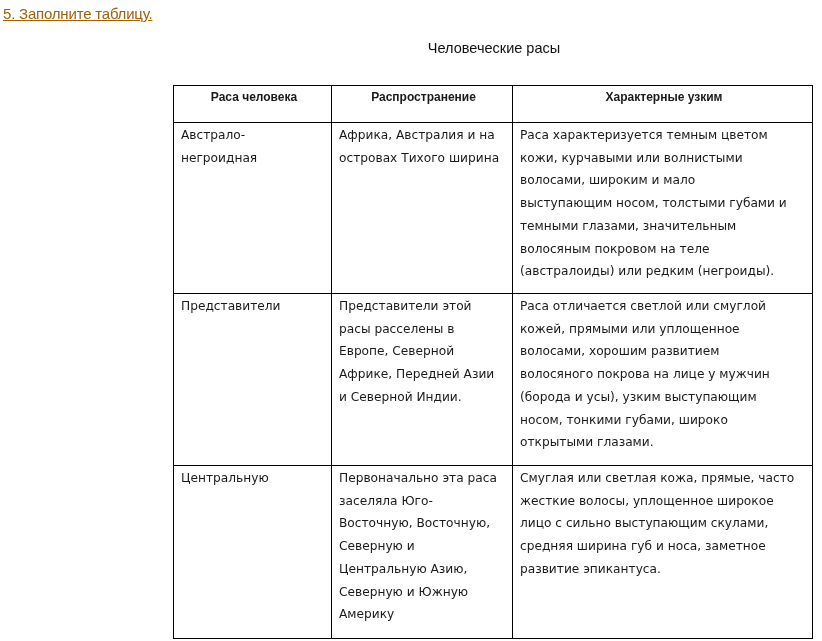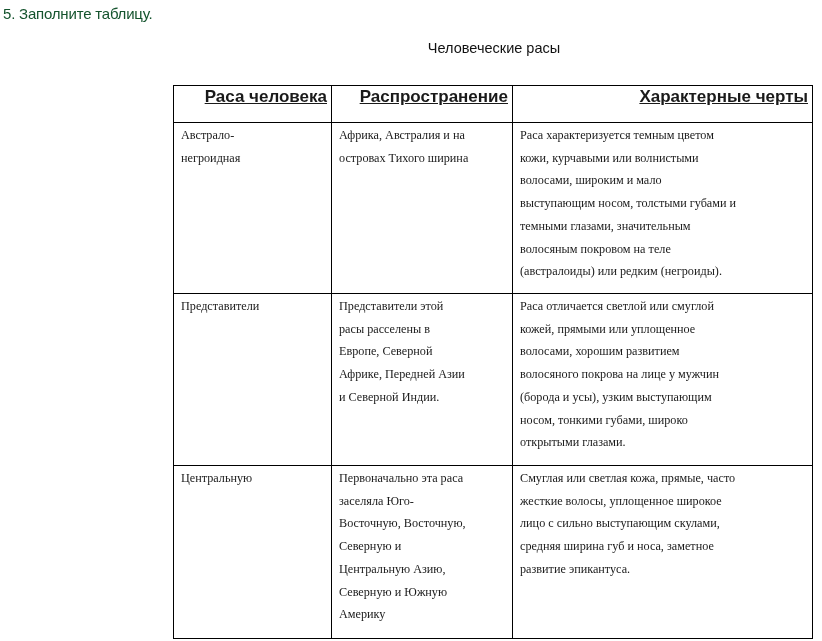--- a/index.html
+++ b/index.html
@@ -14,21 +14,22 @@
       overflow: hidden;
       color: #111111;
       font-family: "Liberation Sans", sans-serif;
     }
     .task-title {
       position: absolute;
       left: 3px;
       top: 5px;
       font-size: 15px;
       letter-spacing: -0.2px;
-      color: #14532d;
+      color: #a16207;
+      text-decoration: underline;
     }
     .table-caption {
       position: absolute;
       left: 0;
       width: 988px;
       top: 40px;
       text-align: center;
       font-size: 14.5px;
       color: #111;
     }
@@ -45,57 +46,55 @@
     }
     table.races td, table.races th {
       border: 1px solid #000;
       vertical-align: top;
       padding: 0 4px 0 7px;
       line-height: 22.7px;
     }
     table.races th {
       font-family: "Liberation Sans", sans-serif;
       font-weight: bold;
-      font-size: 17px;
+      font-size: 12px;
       height: 35px;
       padding-top: 1px;
-      text-align: right;
+      text-align: center;
       line-height: 20px;
-      text-decoration: underline;
     }
     col.c1 { width: 158px; }
     col.c2 { width: 181px; }
     col.c3 { width: 300px; }
     tr.r1 td { height: 169px; padding-top: 1px; }
     tr.r2 td { height: 170px; padding-top: 1px; }
     tr.r3 td { height: 171px; padding-top: 1px; }
     .cell-text {
       white-space: pre-line;
       display: block;
-      font-family: Liberation Serif, serif;
     }
   </style>
 </head>
 <body>
 
 <div class="task-title">5. Заполните таблицу.</div>
 
 <div class="table-caption">Человеческие расы</div>
 
 <table class="races">
   <colgroup>
     <col class="c1">
       <col class="c2">
       <col class="c3">
   </colgroup>
   <thead>
     <tr>
       <th>Раса человека</th>
       <th>Распространение</th>
-      <th>Характерные черты</th>
+      <th>Характерные узким</th>
     </tr>
   </thead>
   <tbody>
     <tr class="r1">
       <td>
           <span class="cell-text">Австрало-
 негроидная</span>
         </td>
       <td>
           <span class="cell-text">Африка, Австралия и на

